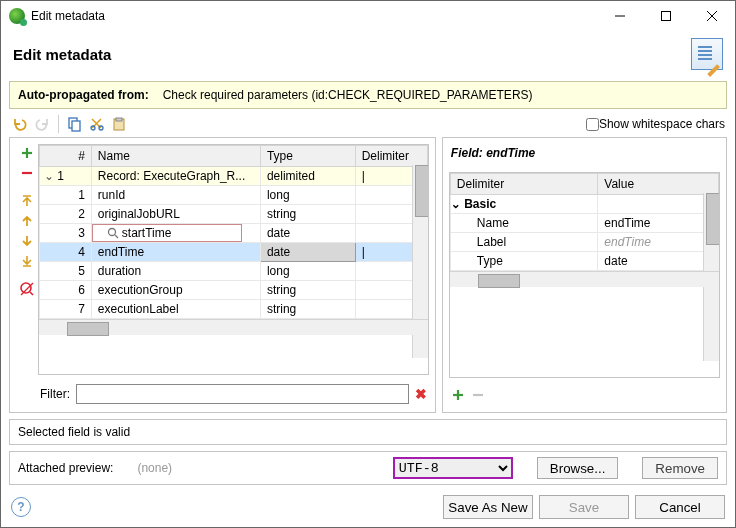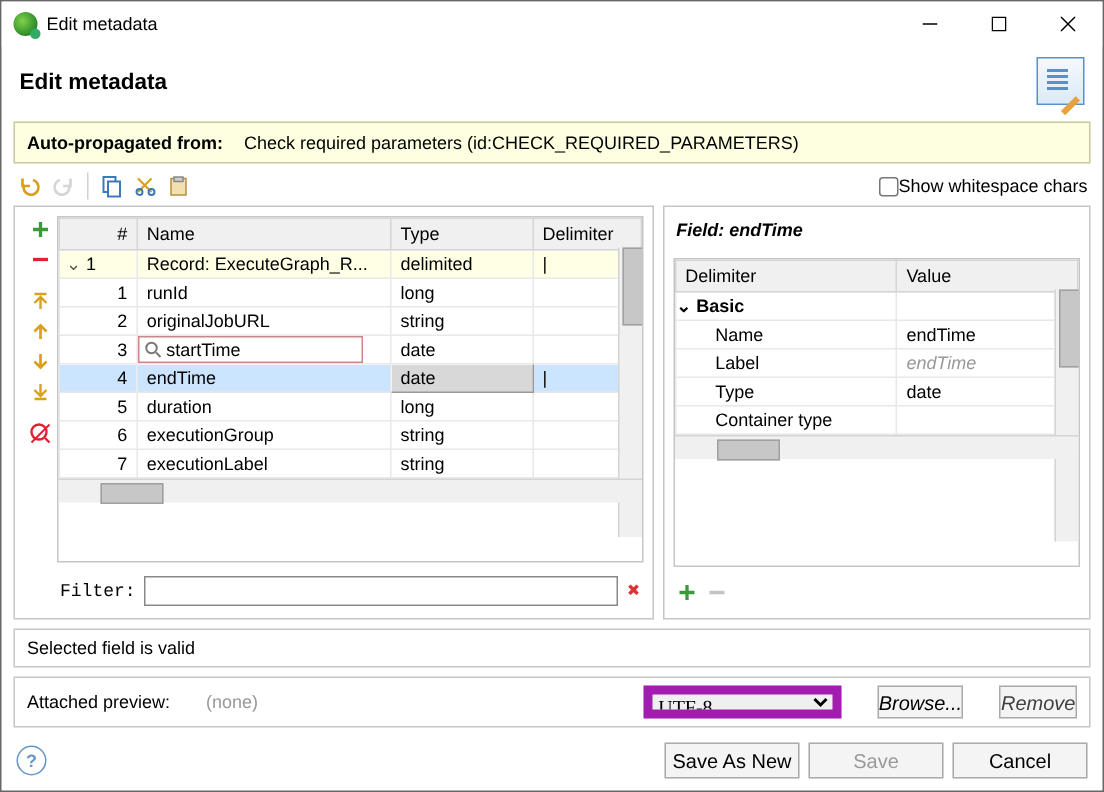--- a/index.html
+++ b/index.html
@@ -33,39 +33,39 @@
 table { border-collapse: collapse; width: 100%; table-layout: fixed; }
 th { background: #f0f0f0; border: 1px solid #d4d4d4; padding: 3px 6px; text-align: left; font-weight: normal; height: 20px; }
 td { border: 1px solid #e8e8e8; padding: 2px 6px; height: 18px; overflow: hidden; white-space: nowrap; text-overflow: ellipsis; }
 .col-idx { width: 46px; text-align: right; }
 .col-name { width: 150px; }
 .col-type { width: 84px; }
 .col-delim { width: 64px; }
 tr.rec td { background: #ffffe5; }
 tr.sel td { background: #cce5ff; }
 tr.cell-sel td.col-type { background: #d8d8d8; border: 1px solid #999; }
-.search-cell { border:1px solid #c88; background:#fff !important; display:flex; align-items:center; gap:3px; padding:0 3px !important; }
+.search-cell { border:1px solid #c88; background:#fff !important; display:flex; align-items:center; gap:3px; padding:0 14px !important; }
 .scrollx { height: 16px; background: #f0f0f0; border-top:1px solid #d4d4d4; position:relative; }
 .scrollx::before { content:""; position:absolute; left:28px; top:2px; height:12px; width:40px; background:#c7c7c7; border:1px solid #a0a0a0; }
 .scrolly { position:absolute; right:0; top:20px; bottom:16px; width:16px; background:#f0f0f0; border-left:1px solid #d4d4d4; }
 .scrolly::before { content:""; position:absolute; left:2px; top:0; width:12px; height:50px; background:#c7c7c7; border:1px solid #a0a0a0; }
-.filterrow { display:flex; align-items:center; gap:6px; padding: 3px 2px 2px 24px; font-family: Liberation Mono, monospace; }
+.filterrow { display:flex; align-items:center; gap:6px; padding: 3px 2px 2px 24px; }
 .filterrow input { flex:1; border:1px solid #888; height:20px; padding:0 4px; font-family:inherit; font-size:12px; }
 .redx { color:#d33; font-size:14px; font-weight:bold; }
 .fieldhead { padding: 2px 2px 6px 2px; font-weight:600;font-style:italic; }
 .proptable td:first-child { padding-left: 26px; }
 .proptable .grp td:first-child { padding-left: 0; font-weight:600; }
 .proptable .grp .tw { display:inline-block; width:10px; }
 .placeholder { color:#999; font-style:italic; }
 .addrow { padding: 4px 2px; display:flex; gap:6px; align-items:center; }
 .status { margin: 6px 8px 4px 8px; border:1px solid #c5c5c5; padding:5px 8px; }
 .preview { margin: 2px 8px 2px 8px; border:1px solid #c5c5c5; padding:5px 8px; display:flex; align-items:center; gap:24px; }
 .preview .none { color:#999; }
-.preview select { height:22px; border:6px solid #a21caf; font-family:Liberation Serif, serif; width:132px; margin-left:auto; }
-.preview button { height:22px; border:1px solid #aaa; background:#f4f4f4; padding:0 0; font-family:inherit;font-style:italic; }
+.preview select { height:22px; border:2px solid #a21caf; font-family:Liberation Mono, monospace; width:120px; margin-left:auto; }
+.preview button { height:22px; border:1px solid #aaa; background:#f4f4f4; padding:0 12px; font-family:inherit; }
 .preview button:disabled { color:#404040; }
 .footer { display:flex; align-items:center; padding:8px 10px; gap:6px; }
 .footer .help { width:20px; height:20px; border:1.5px solid #6698c8; border-radius:50%; color:#6698c8; display:flex; align-items:center; justify-content:center; font-weight:bold; }
 .footer .fbtn { min-width:90px; height:24px; border:1px solid #aaa; background:#f4f4f4; font-family:inherit; }
 .footer .fbtn:disabled { color:#999; }
 svg { display:block; }
 .twisty { display:inline-block; width:10px; text-align:center; color:#555; }
 </style>
 </head>
 <body>
@@ -289,24 +289,20 @@
                 <td>endTime</td>
               </tr>
               <tr>
                 <td>Label</td>
                 <td class="placeholder">endTime</td>
               </tr>
               <tr>
                 <td>Type</td>
                 <td>date</td>
               </tr>
-              <tr>
-                <td>Container type</td>
-                <td></td>
-              </tr>
             </tbody>
         </table>
         <div class="scrolly"></div>
         <div class="scrollx"></div>
       </div>
       <div class="addrow">
         <span>
             <svg width="14" height="14">
               <line x1="7" y1="2" x2="7" y2="12" stroke="#3a9a3a" stroke-width="2.2"></line>
               <line x1="2" y1="7" x2="12" y2="7" stroke="#3a9a3a" stroke-width="2.2"></line>

